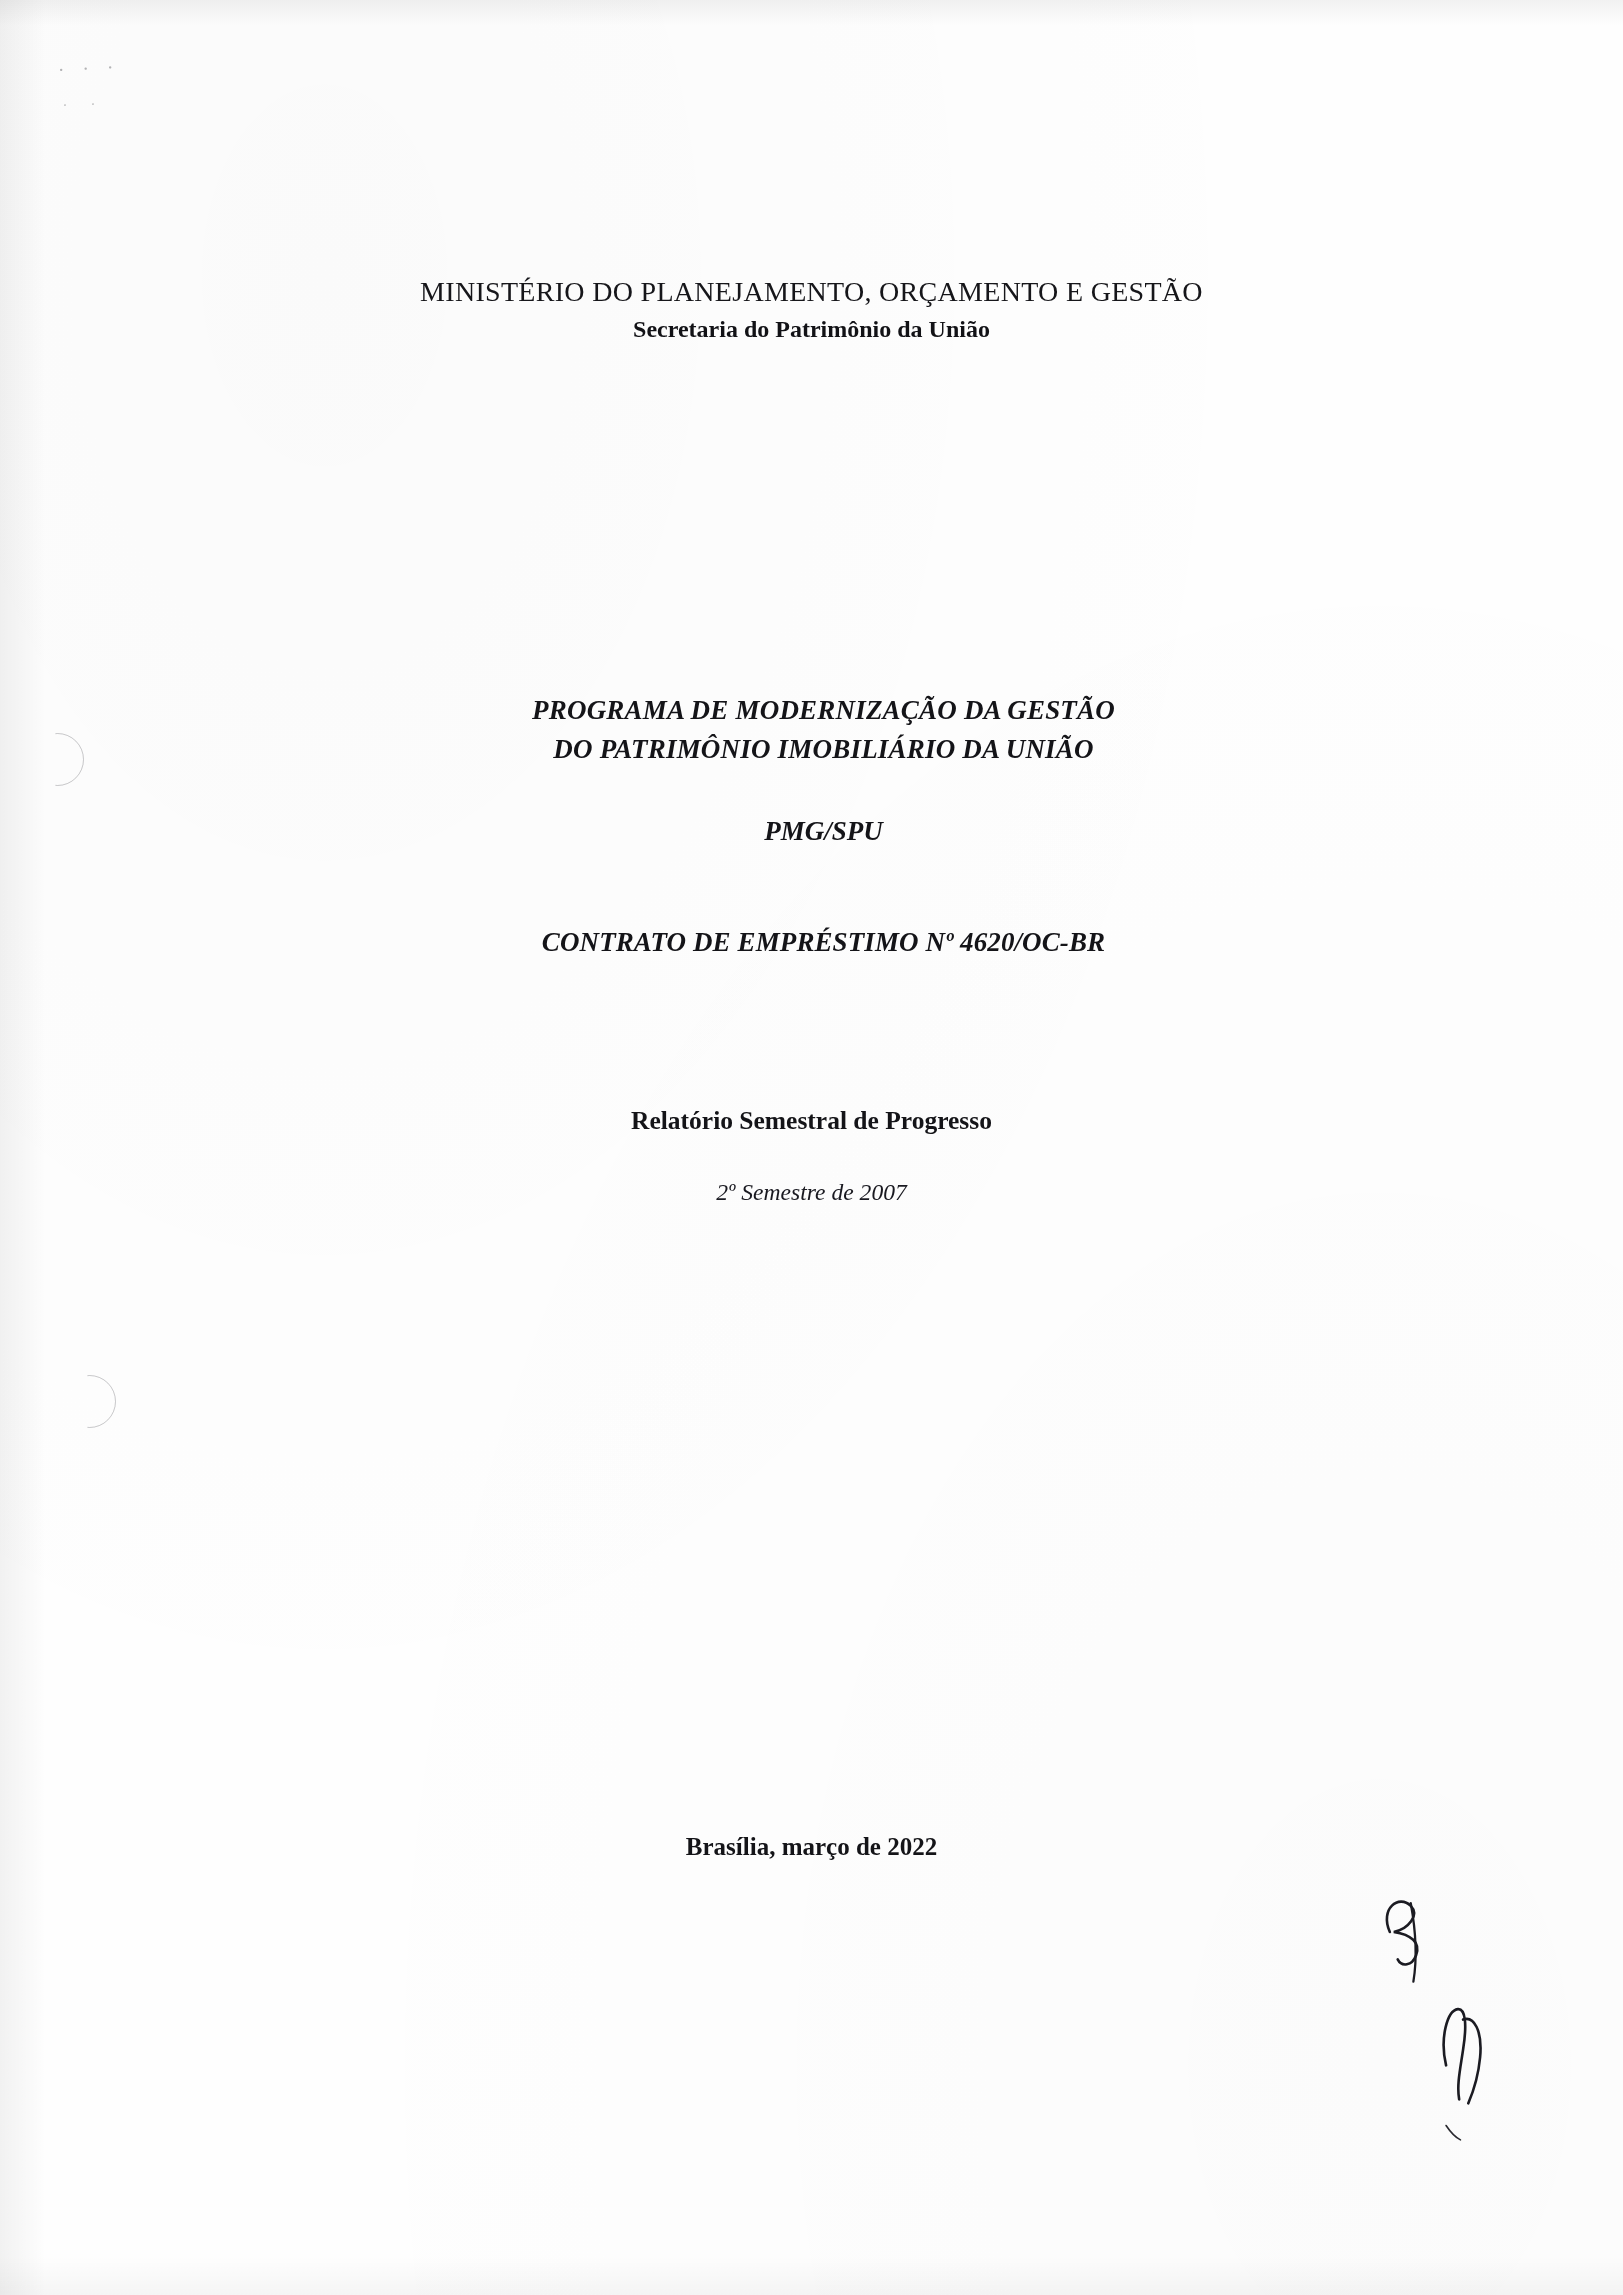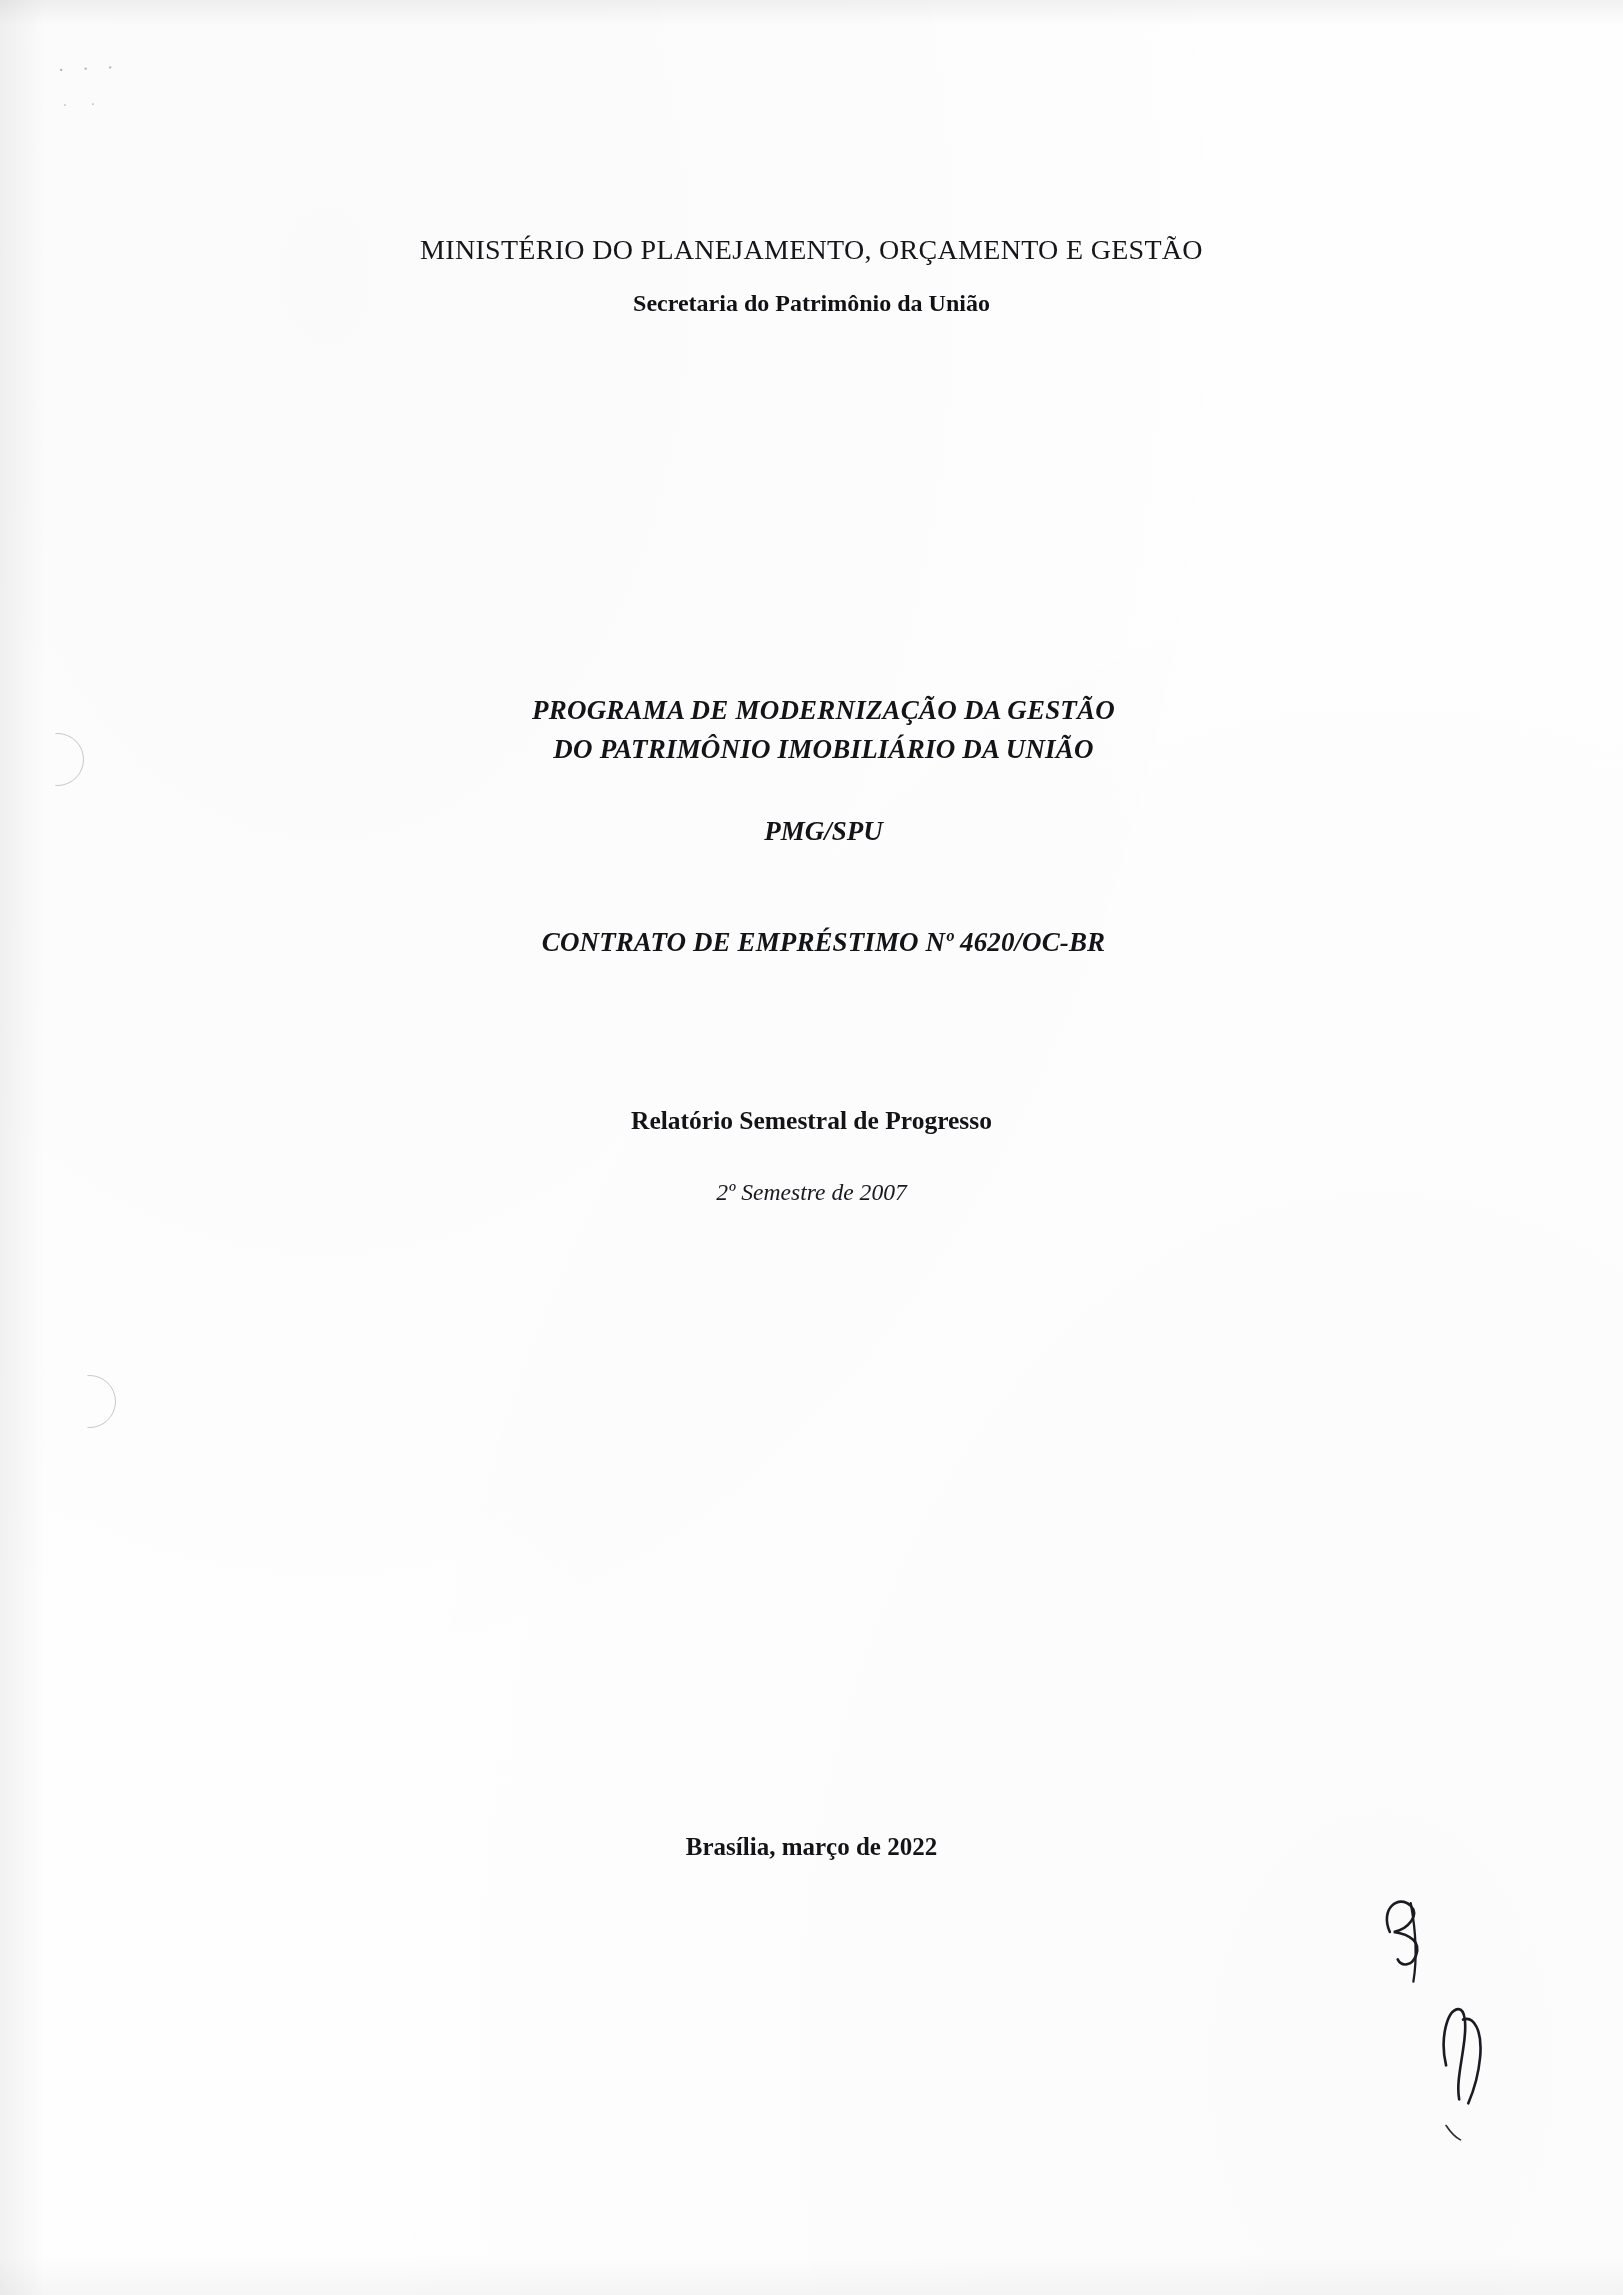--- a/index.html
+++ b/index.html
@@ -61,26 +61,27 @@
   .ministry-block {
     position: absolute;
     top: 232px;
     width: 100%;
   }
   .ministry-line1 {
     font-size: 28px;
     letter-spacing: 0.3px;
     line-height: 1.25;
     color: #16161a;
+    margin-top: 42px;
   }
   .ministry-line2 {
     font-size: 24px;
     font-weight: bold;
     line-height: 1.35;
-    margin-top: 20px;
+    margin-top: 4px;
     color: #121216;
   }
 
   .program-block {
     position: absolute;
     top: 691px;
     width: 100%;
     padding-left: 12px;
   }
   .program-title {

